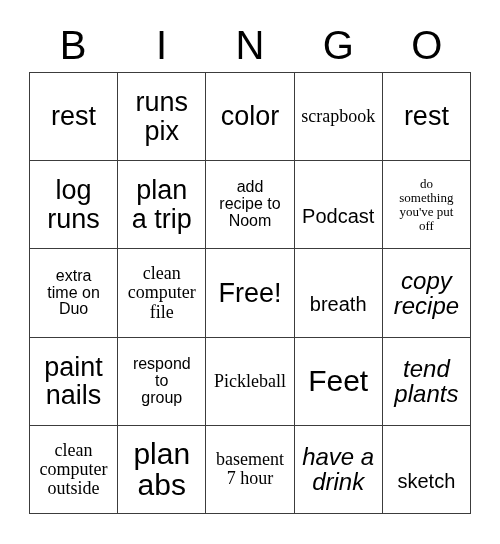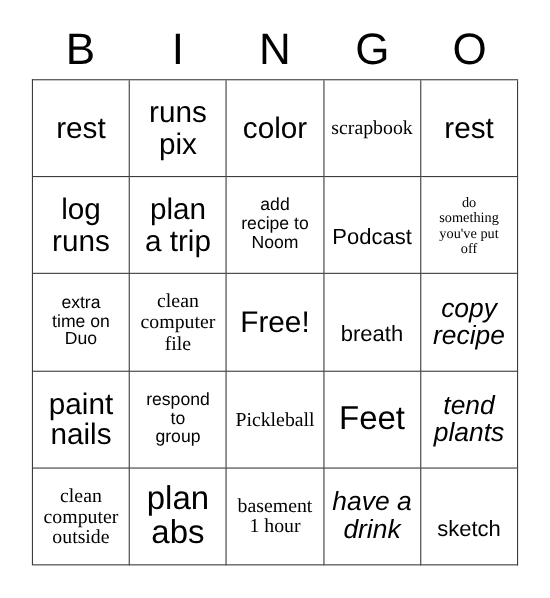--- a/index.html
+++ b/index.html
@@ -183,21 +183,21 @@
         <span class="txt">clean
 computer
 outside</span>
       </div>
     <div class="cell fs-xxl">
         <span class="txt">plan
 abs</span>
       </div>
     <div class="cell fs-xs">
         <span class="txt">basement
-1 hour</span>
+7 hour</span>
       </div>
     <div class="cell fs-lg">
         <span class="txt">have a
 drink</span>
       </div>
     <div class="cell fs-md">
         <span class="txt">sketch</span>
       </div>
 
   </div>

